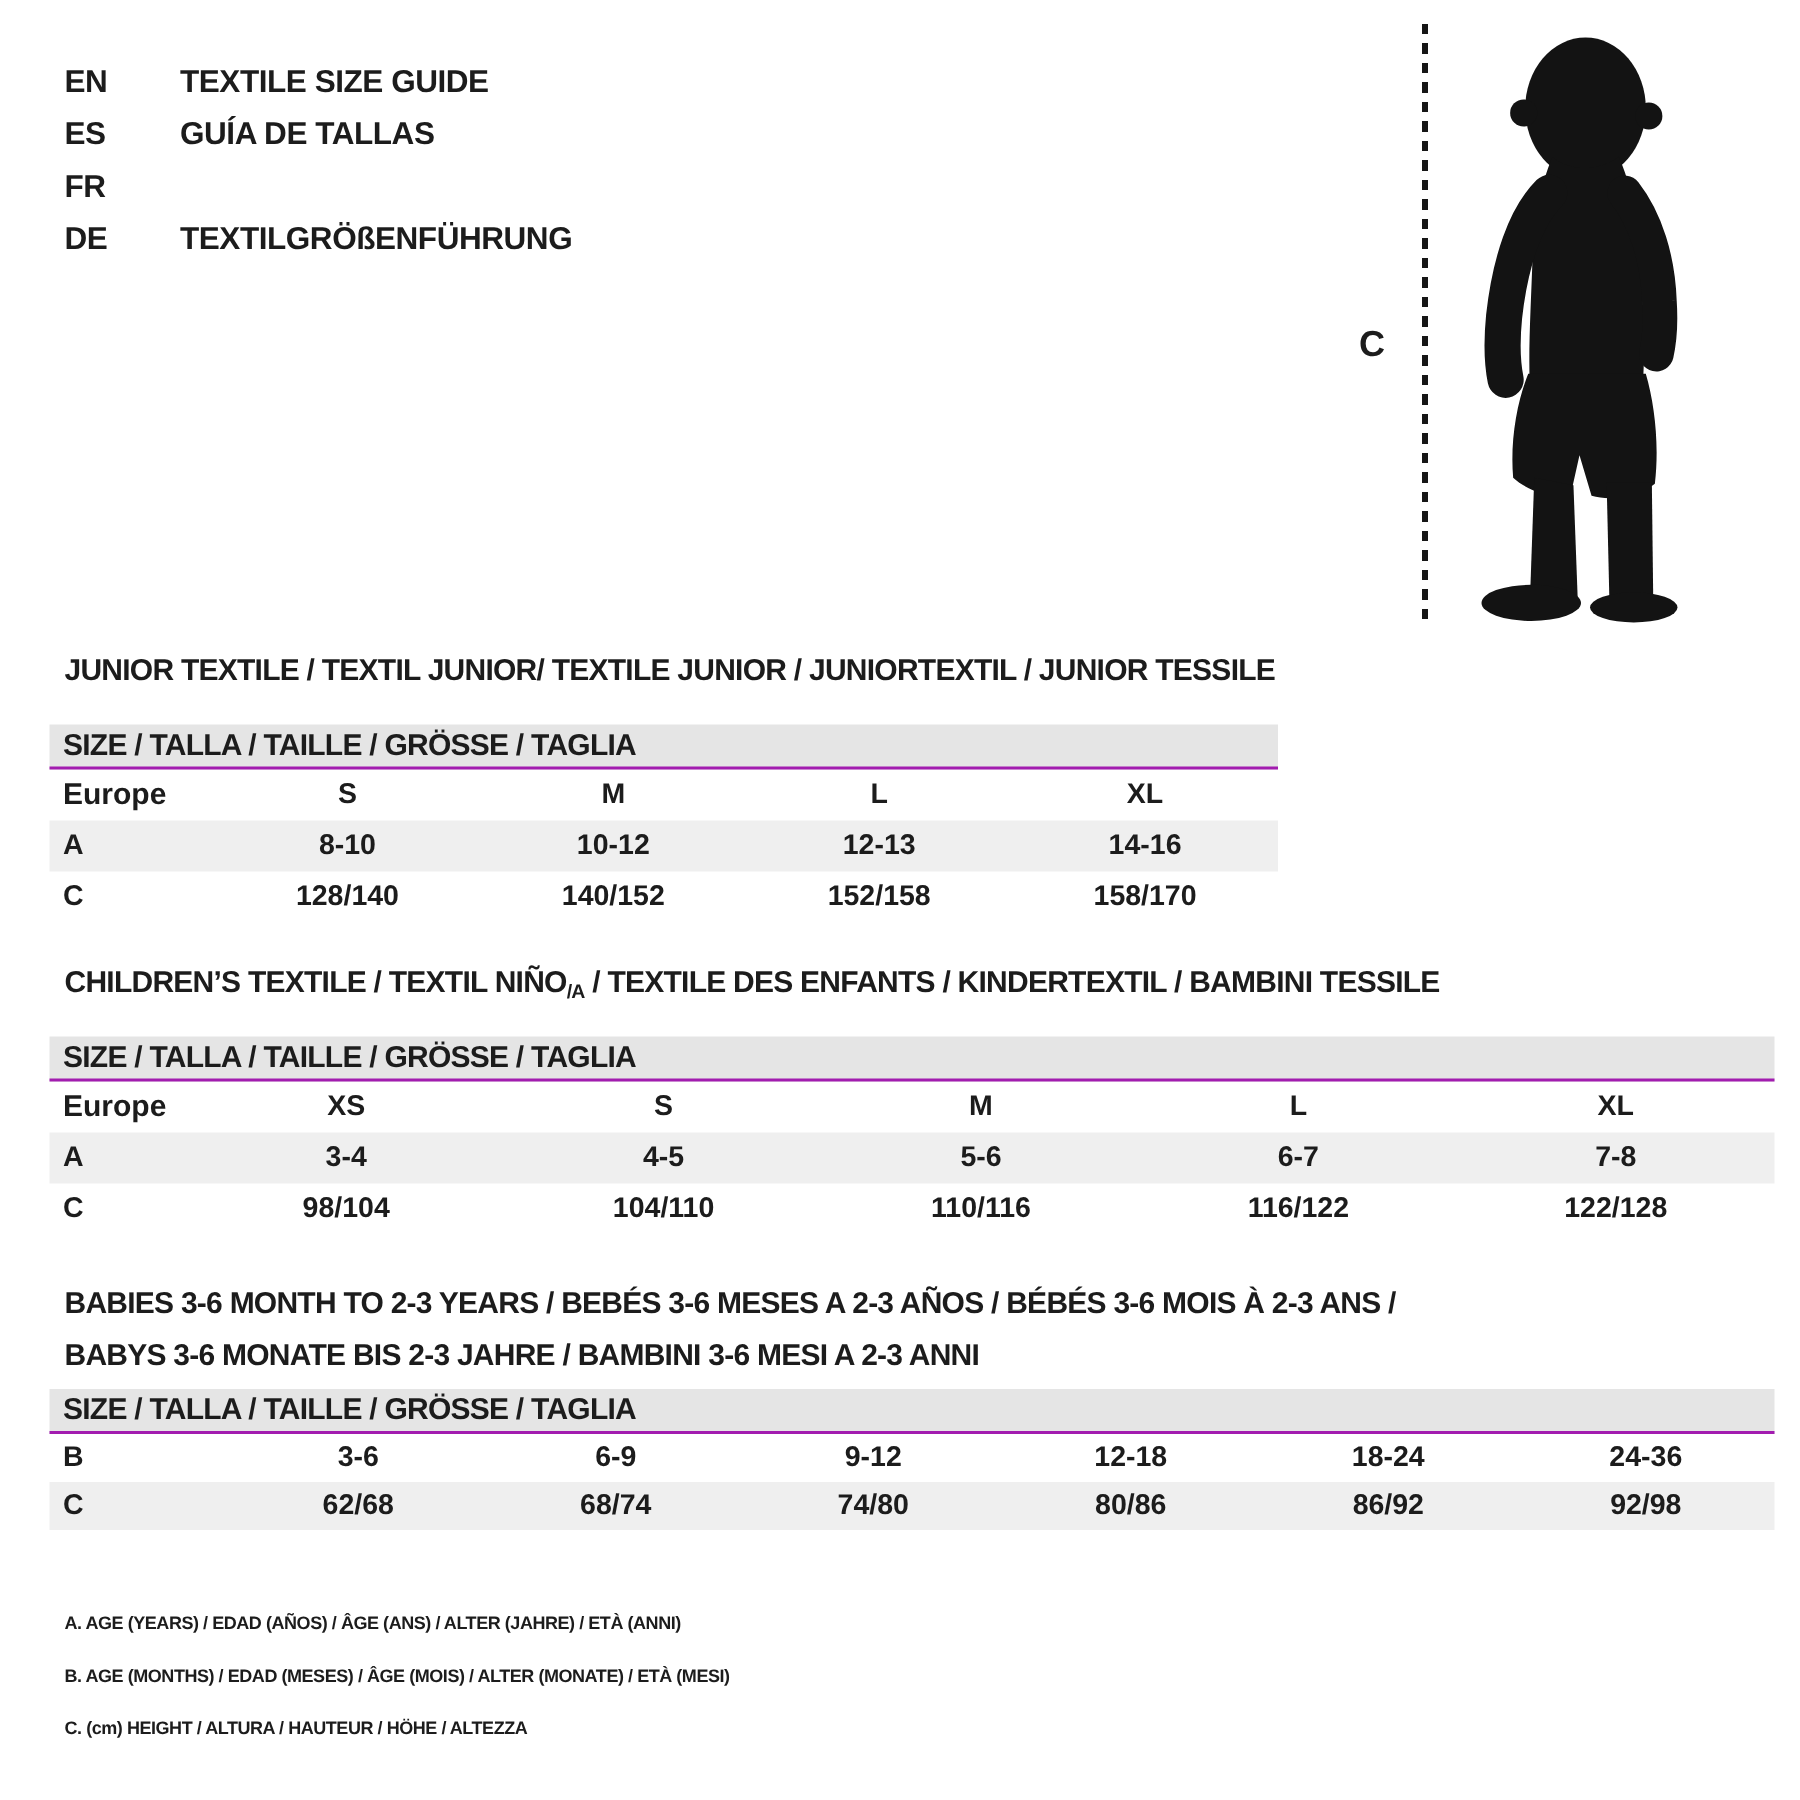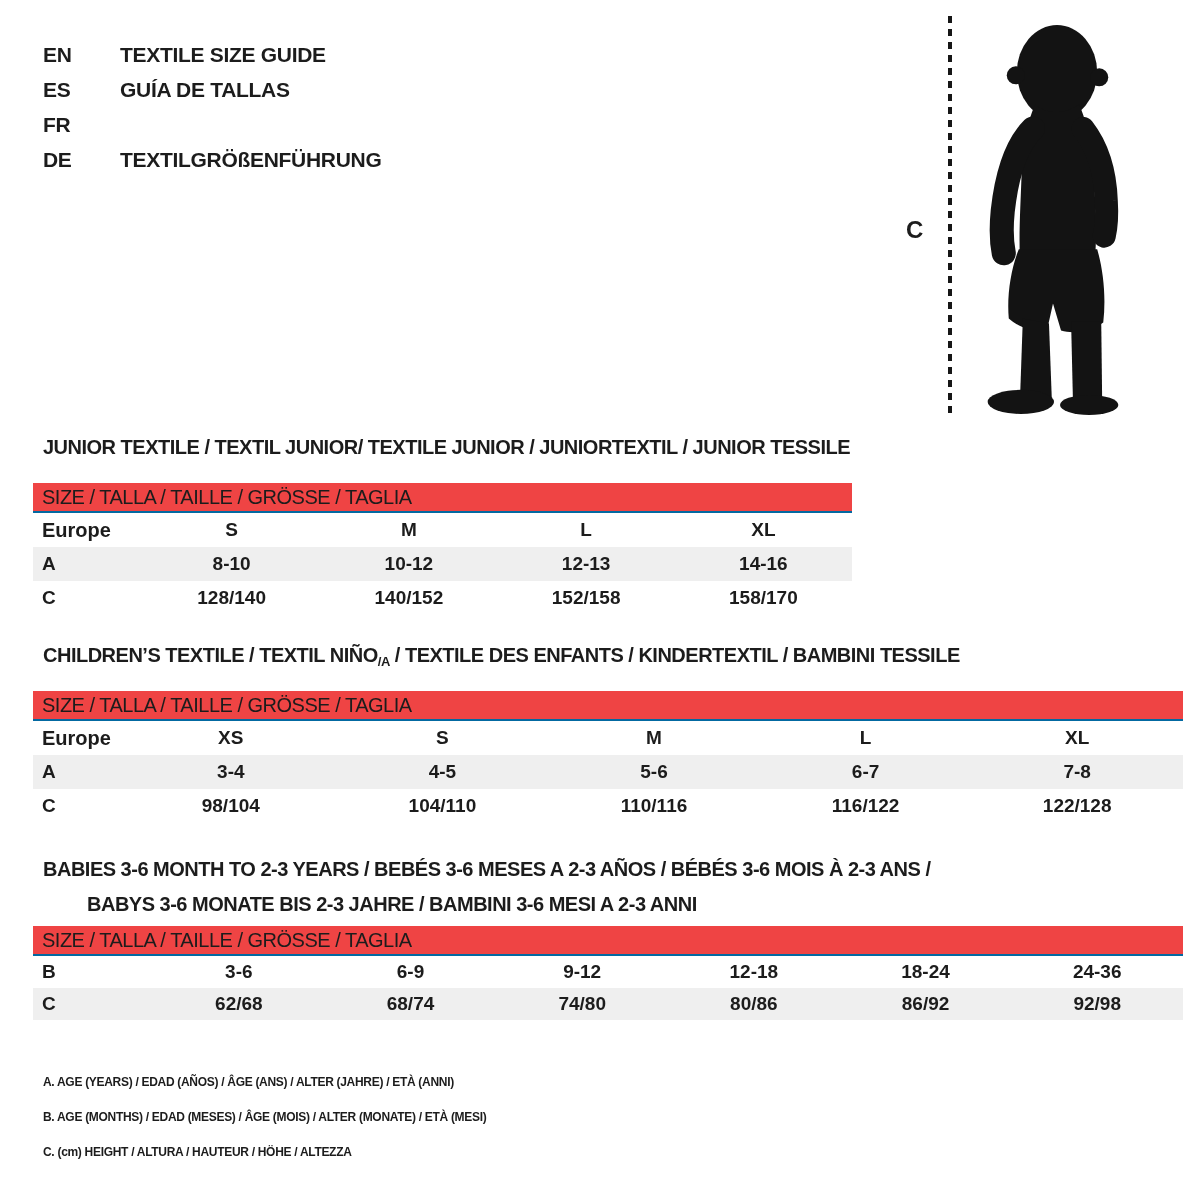--- a/index.html
+++ b/index.html
@@ -62,27 +62,27 @@
   .title-sub {
     font-size: 13px;
     font-weight: 700;
     vertical-align: -4px;
   }
 
   
   .size-table { left: 33px; }
   .size-bar {
     height: 28px;
-    background: #ef4444;
-    border-bottom: 2px solid #0369a1;
+    background: #e5e5e5;
+    border-bottom: 2px solid #a21caf;
     display: flex;
     align-items: center;
     padding-left: 9px;
     font-size: 20px;
-    font-weight: 400;
+    font-weight: 700;
     letter-spacing: -0.5px;
   }
   .trow {
     display: flex;
     align-items: center;
     font-size: 19px;
     font-weight: 700;
   }
   .t1 .trow, .t2 .trow { height: 34px; }
   .t3 .trow { height: 32px; }
@@ -200,21 +200,21 @@
     <div class="tcell label">C</div>
     <div class="tcell value">98/104</div>
     <div class="tcell value">104/110</div>
     <div class="tcell value">110/116</div>
     <div class="tcell value">116/122</div>
     <div class="tcell value">122/128</div>
   </div>
 </div>
 
 <div class="abs section-title" style="left:43px; top:858px;">BABIES 3-6 MONTH TO 2-3 YEARS / BEBÉS 3-6 MESES A 2-3 AÑOS / BÉBÉS 3-6 MOIS À 2-3 ANS /</div>
-<div class="abs section-title" style="left:43px; top:893px;margin-left:44px;">BABYS 3-6 MONATE BIS 2-3 JAHRE / BAMBINI 3-6 MESI A 2-3 ANNI</div>
+<div class="abs section-title" style="left:43px; top:893px;">BABYS 3-6 MONATE BIS 2-3 JAHRE / BAMBINI 3-6 MESI A 2-3 ANNI</div>
 
 <div class="abs size-table t3" style="top:926px;">
   <div class="size-bar">SIZE / TALLA / TAILLE / GRÖSSE / TAGLIA</div>
   <div class="trow">
     <div class="tcell label">B</div>
     <div class="tcell value">3-6</div>
     <div class="tcell value">6-9</div>
     <div class="tcell value">9-12</div>
     <div class="tcell value">12-18</div>
     <div class="tcell value">18-24</div>

